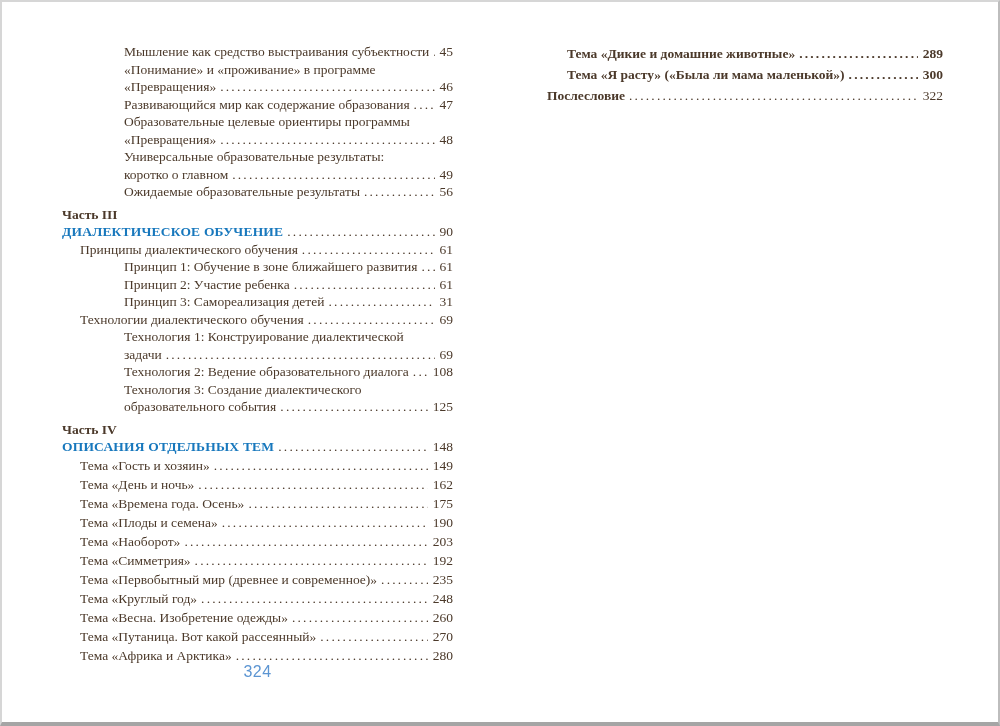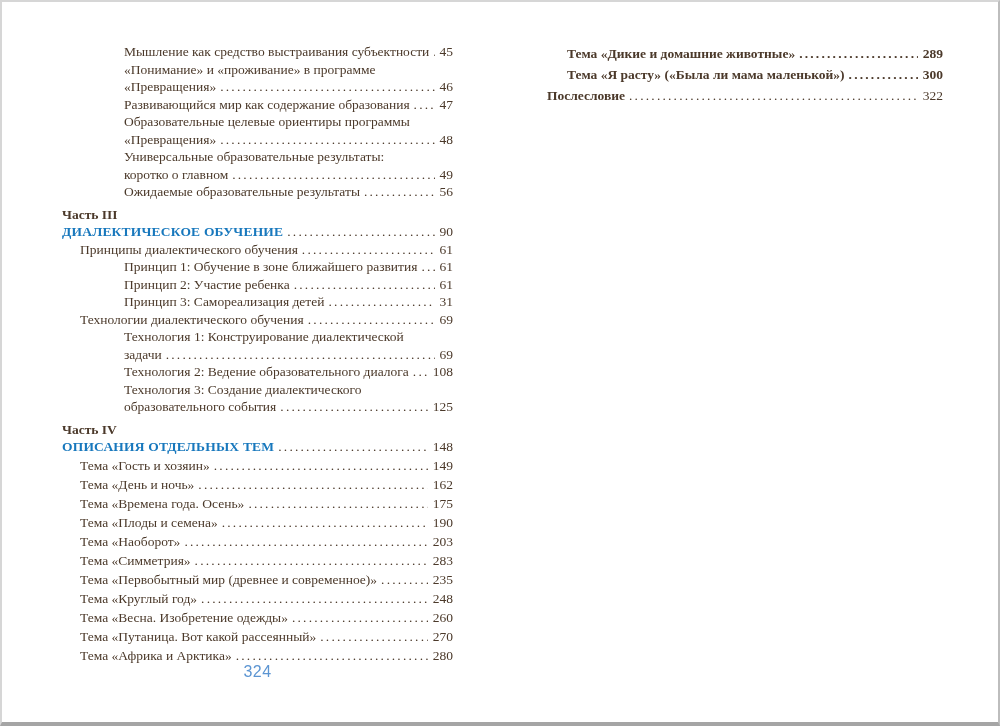--- a/index.html
+++ b/index.html
@@ -203,21 +203,21 @@
           <span class="pagenum">190</span>
         </div>
         <div class="line ind-1">
           <span class="label">Тема «Наоборот»</span>
           <span class="dots"></span>
           <span class="pagenum">203</span>
         </div>
         <div class="line ind-1">
           <span class="label">Тема «Симметрия»</span>
           <span class="dots"></span>
-          <span class="pagenum">283</span>
+          <span class="pagenum">192</span>
         </div>
         <div class="line ind-1">
           <span class="label">Тема «Первобытный мир (древнее и современное)»</span>
           <span class="dots"></span>
           <span class="pagenum">235</span>
         </div>
         <div class="line ind-1">
           <span class="label">Тема «Круглый год»</span>
           <span class="dots"></span>
           <span class="pagenum">248</span>

